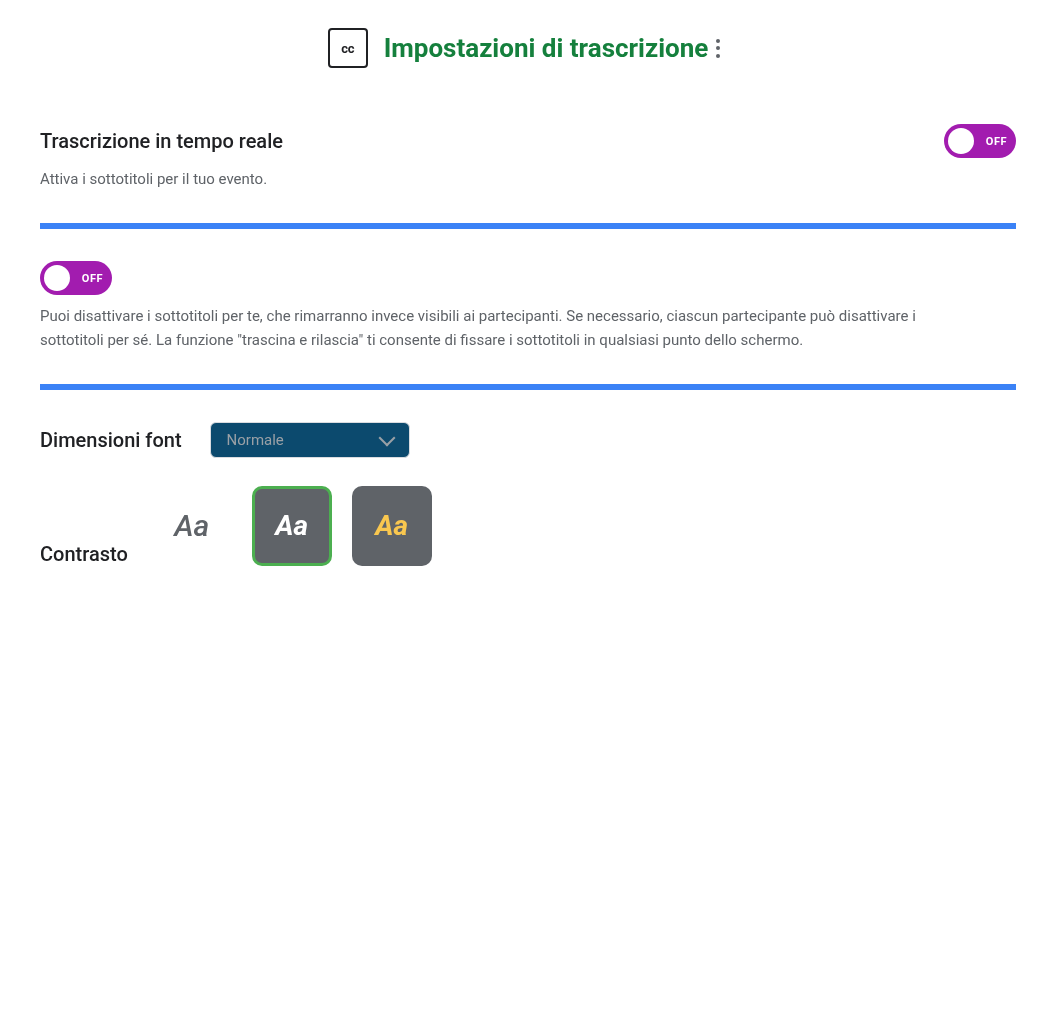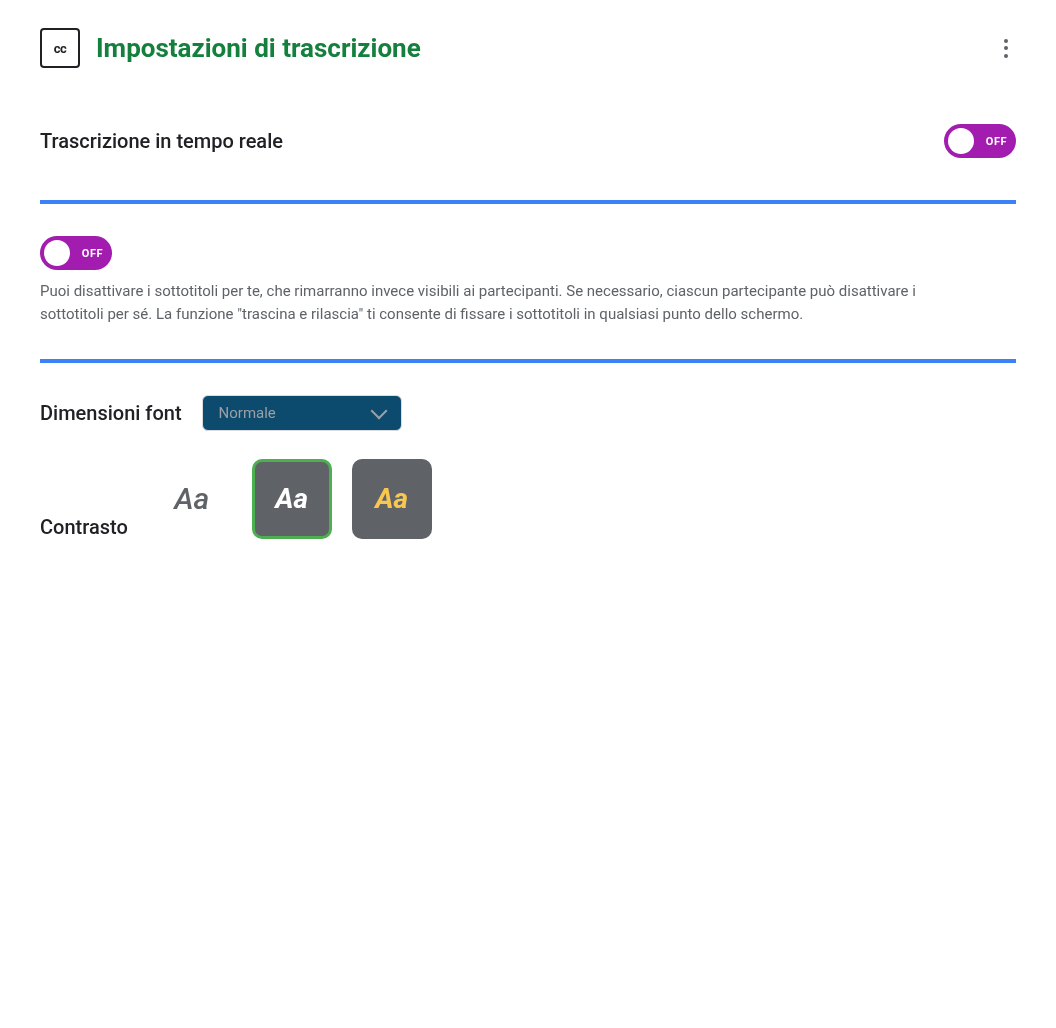--- a/index.html
+++ b/index.html
@@ -16,21 +16,21 @@
       background: #fff;
       width: 1056px;
       min-height: 1028px;
       padding: 0 40px 40px 40px;
     }
 
     
     .header {
       display: flex;
       align-items: center;
-      justify-content: space-between;
+      justify-content: center;
       padding: 28px 0 24px 0;
       border-bottom: none;
     }
 
     .header-left {
       display: flex;
       align-items: center;
       gap: 16px;
     }
 
@@ -68,21 +68,21 @@
       display: block;
       width: 4px;
       height: 4px;
       background: #5f6368;
       border-radius: 50%;
     }
 
     
     .section {
       padding: 32px 0;
-      border-bottom: 4px solid #3b82f6;
+      border-bottom: 6px solid #3b82f6;
     }
 
     .section:last-child {
       border-bottom: none;
     }
 
     .section-row {
       display: flex;
       align-items: center;
       justify-content: space-between;
@@ -188,21 +188,21 @@
       border-right: 2px solid #9aa0a6;
       border-bottom: 2px solid #9aa0a6;
       transform: rotate(45deg);
       margin-top: -4px;
     }
 
     
     .font-row {
       display: flex;
       align-items: center;
-      gap: 20px;
+      gap: 28px;
       margin-bottom: 28px;
     }
 
     .font-select {
       display: flex;
       align-items: center;
       gap: 10px;
       border: 1px solid #dadce0;
       border-radius: 6px;
       padding: 8px 16px;
@@ -292,20 +292,21 @@
   <div class="section">
     <div class="section-row">
       <span class="section-title">Trascrizione in tempo reale</span>
       <div class="toggle">
         <div class="toggle-track off">
           <div class="toggle-thumb"></div>
           <span class="toggle-label">OFF</span>
         </div>
       </div>
     </div>
+    <p class="section-desc">Attiva i sottotitoli per il tuo evento.</p>
   </div>
 
 
   <div class="section">
     <div class="section-row">
       <div class="toggle">
         <div class="toggle-track off">
           <div class="toggle-thumb"></div>
           <span class="toggle-label">OFF</span>
         </div>

